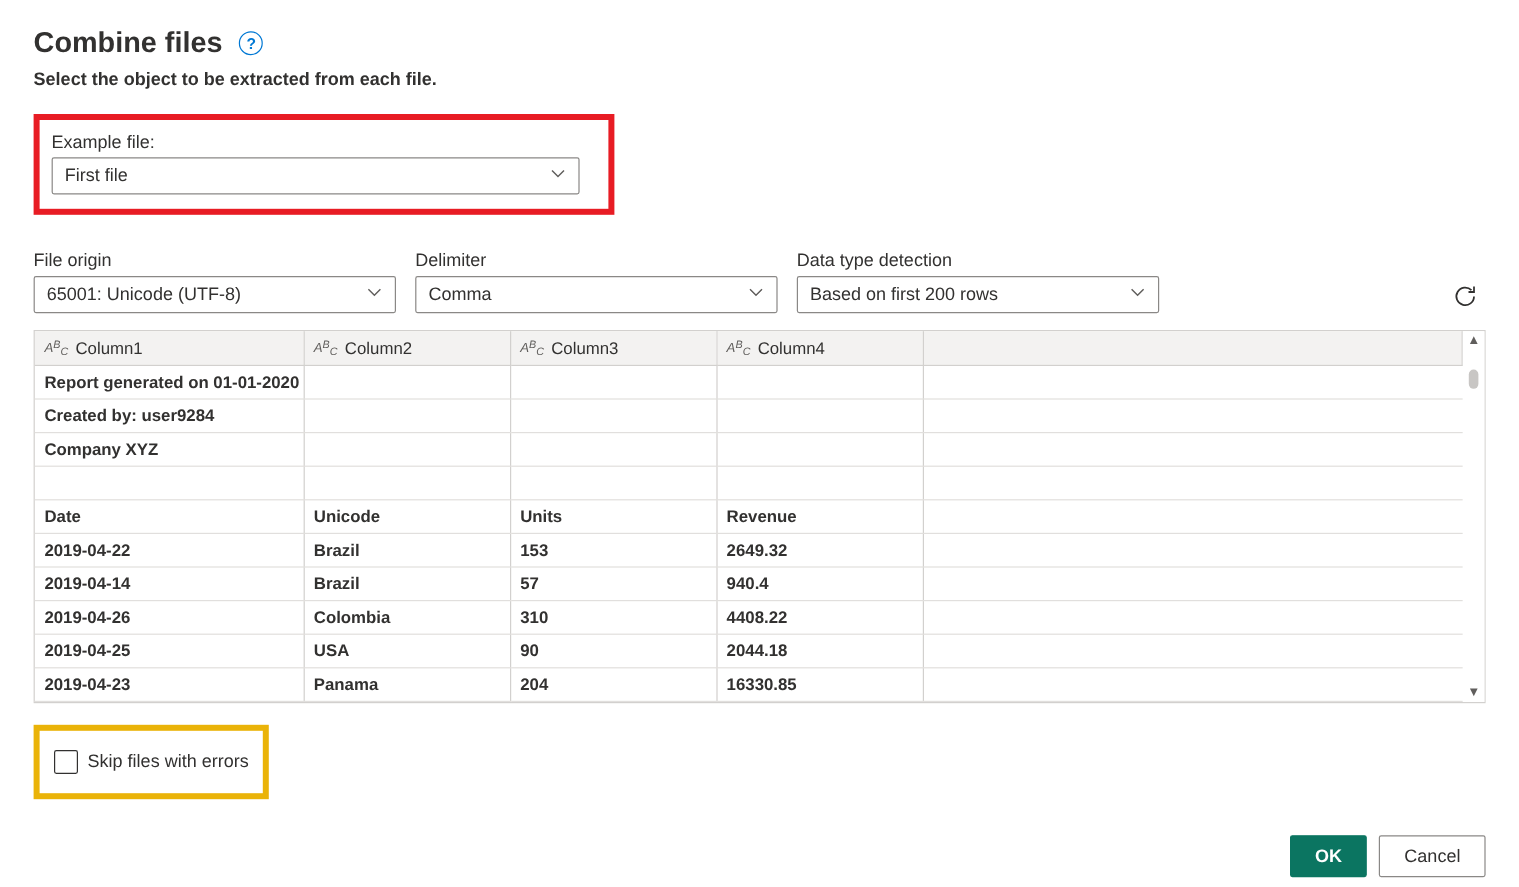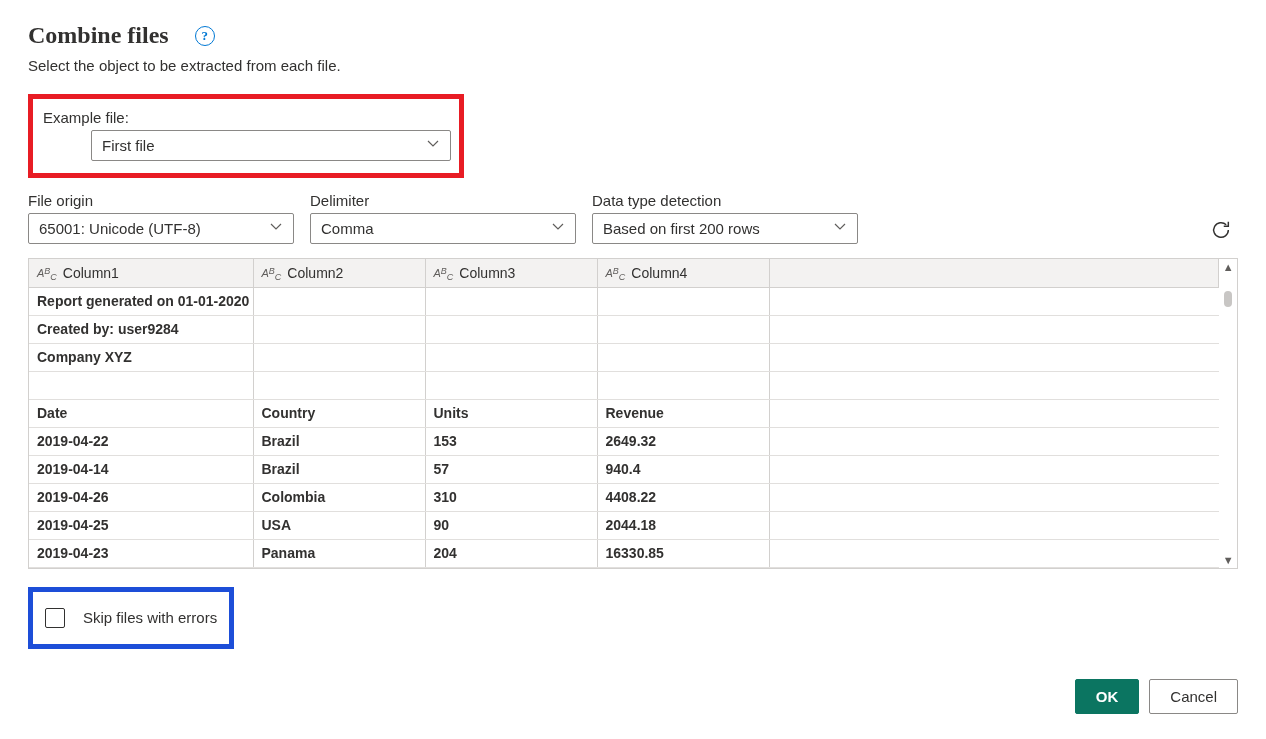--- a/index.html
+++ b/index.html
@@ -3,53 +3,53 @@
   <meta charset="utf-8">
   <style>
     * { box-sizing: border-box; margin: 0; padding: 0; }
     body {
       font-family: "Segoe UI", -apple-system, sans-serif;
       font-size: 14px;
       color: #323130;
       background: #fff;
       padding: 22px 28px;
     }
-    .title-row { display: flex; align-items: center; gap: 26px; margin-bottom: 8px; font-family: Liberation Serif, serif; }
+    .title-row { display: flex; align-items: center; gap: 14px; margin-bottom: 8px; }
     .title { font-size: 24px; font-weight: 700; color: #323130; }
     .help-icon {
       display: inline-flex; align-items: center; justify-content: center;
       width: 20px; height: 20px;
       border: 1.5px solid #0078d4; border-radius: 50%;
       color: #0078d4; font-size: 13px; font-weight: 600;
       cursor: pointer;
     }
-    .subtitle { font-size: 15px; color: #323130; margin-bottom: 20px; }
+    .subtitle { font-size: 15px; color: #323130; margin-bottom: 20px; font-weight: bold; }
 
     .highlight-box {
       border: 5px solid #e81c24;
-      padding: 10px 8px 12px 10px;
+      padding: 10px 24px 12px 10px;
       display: inline-block;
       margin-bottom: 10px;
     }
 
     .field-label { font-size: 15px; font-weight: 400; color: #323130; margin-bottom: 4px; display:block; }
     .dropdown {
       display: flex; align-items: center; justify-content: space-between;
       border: 1px solid #8a8886; border-radius: 2px;
       padding: 6px 10px; background: #fff; cursor: pointer;
       font-size: 15px; color: #323130;
     }
     .dropdown .value { flex: 1; text-align: left; }
     .chevron { color: #605e5c; font-size: 12px; margin-left: 8px; }
 
-    .example-file .dropdown { width: 360px; margin-left: 48px; }
+    .example-file .dropdown { width: 440px; }
 
     .options-row { display: flex; align-items: flex-end; gap: 16px; margin-top: 4px; margin-bottom: 14px; }
-    .options-row .field { flex: 0 0 auto; }
-    .options-row .field .dropdown { width: 266px; }
+    .options-row .field { flex: 0 0 auto; margin-top: 16px; }
+    .options-row .field .dropdown { width: 302px; }
     .refresh-wrap { margin-left: auto; margin-right: 6px; }
     .refresh-icon {
       width: 22px; height: 22px; display:inline-flex; cursor:pointer;
       color:#323130;
     }
 
     .table-wrap {
       border: 1px solid #d2d0ce;
       border-left: 1px solid #d2d0ce;
       position: relative;
@@ -93,23 +93,23 @@
       width: 18px; background:#fff; border-left:none;
       display:flex; flex-direction:column; align-items:center; justify-content:space-between;
       padding: 2px 0;
     }
     .scroll-arrow { font-size:11px; color:#605e5c; cursor:pointer; }
     .scroll-thumb { width:8px; height:16px; background:#c8c6c4; border-radius:4px; margin-top:18px; }
     .scroll-track { flex:1; display:flex; flex-direction:column; align-items:center; }
 
     .bottom-row { display:flex; align-items:center; margin-top: 18px; }
     .skip-box {
-      border: 5px solid #1d4ed8;
+      border: 5px solid #eab308;
       padding: 16px 12px;
-      display:inline-flex; align-items:center; gap:18px;
+      display:inline-flex; align-items:center; gap:8px;
     }
     .checkbox {
       width:20px; height:20px; border:1px solid #323130; border-radius:2px;
       display:inline-block; cursor:pointer; background:#fff;
     }
     .skip-label { font-size:15px; color:#323130; }
 
     .buttons-row { display:flex; gap:10px; justify-content:flex-end; margin-top: 30px; }
     .btn {
       padding: 8px 20px; font-size:15px; border-radius:2px; cursor:pointer;
@@ -254,21 +254,21 @@
         </tr>
         <tr>
           <td></td>
           <td></td>
           <td></td>
           <td></td>
           <td style="border-right: none;"></td>
         </tr>
         <tr>
           <td>Date</td>
-          <td>Country</td>
+          <td>Unicode</td>
           <td>Units</td>
           <td>Revenue</td>
           <td style="border-right: none;"></td>
         </tr>
         <tr>
           <td>2019-04-22</td>
           <td>Brazil</td>
           <td>153</td>
           <td>2649.32</td>
           <td style="border-right: none;"></td>

